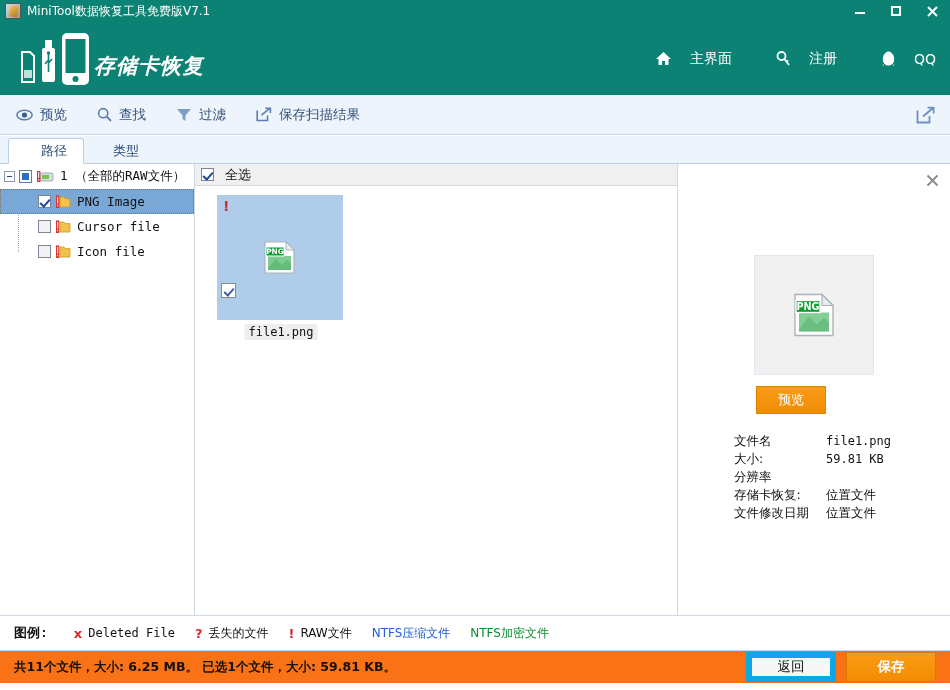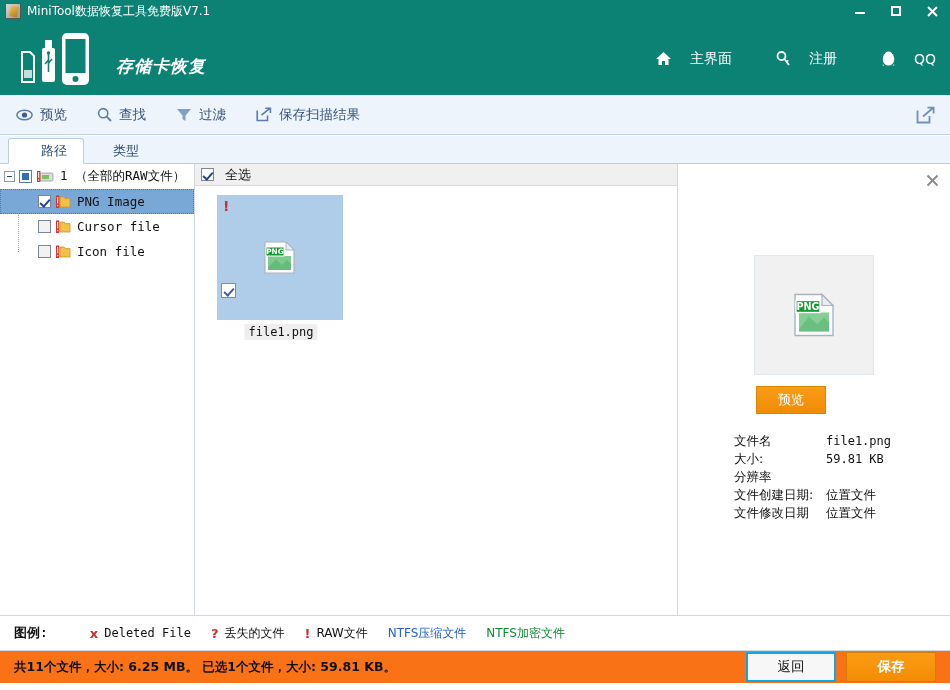--- a/index.html
+++ b/index.html
@@ -62,24 +62,24 @@
   .brand {
     position: absolute; top: 22px; left: 0;
     width: 950px; height: 73px;
     background: #0b8274;
   }
   .brand-logo {
     position: absolute; left: 18px; top: 8px;
     width: 75px; height: 58px;
   }
   .brand-title {
-    position: absolute; left: 116px; top: 44px;
+    position: absolute; left: 94px; top: 44px;
     transform: translateY(-50%);
     color: #ffffff;
-    font-size: 17px;
+    font-size: 21px;
     font-style: italic;
     font-weight: bold;
     font-family: "DejaVu Serif", serif;
     letter-spacing: 1px;
     white-space: nowrap;
   }
   .nav {
     position: absolute; right: 14px; top: 0;
     height: 73px;
     display: flex; align-items: center; gap: 44px;
@@ -368,21 +368,21 @@
     box-sizing: border-box;
     display: flex; align-items: center;
     padding-left: 14px;
     gap: 20px;
   }
   .legend-title {
     font-family: Liberation Mono, monospace;
     font-size: 13px;
     font-weight: bold;
     color: #111;
-    margin-right: 22px;
+    margin-right: 6px;
   }
   .legend-item {
     display:flex; align-items:center; gap:6px;
     font-family: "DejaVu Sans", sans-serif;
     font-size: 12px;
     color: #111;
     white-space: nowrap;
   }
   .legend-item .mk {
     color: #d62b2b;
@@ -418,21 +418,21 @@
   .btn {
     width: 90px; height: 30px;
     box-sizing: border-box;
     display:flex; align-items:center; justify-content:center;
     font-family: "DejaVu Sans", sans-serif;
     font-size: 13.5px;
     cursor: pointer;
   }
   .btn-back {
     background: #f7f7f7;
-    border: 2px solid #0ea5e9;
+    border: 6px solid #0ea5e9;
     color: #111;
   }
   .btn-save {
     background: linear-gradient(#fb9c13,#f38c04);
     border: 1px solid #d07e06;
     color: #ffffff;
     font-weight: bold;
   }
 </style>
 </head>
@@ -683,21 +683,21 @@
         </div>
         <div class="meta-row">
           <span class="meta-key">大小:</span>
           <span class="meta-val">59.81 KB</span>
         </div>
         <div class="meta-row">
           <span class="meta-key">分辨率</span>
           <span class="meta-val"></span>
         </div>
         <div class="meta-row">
-          <span class="meta-key">文件创建日期:</span>
+          <span class="meta-key">存储卡恢复:</span>
           <span class="meta-val cn">位置文件</span>
         </div>
         <div class="meta-row">
           <span class="meta-key">文件修改日期</span>
           <span class="meta-val cn">位置文件</span>
         </div>
       </div>
     </div>
   </div>
 

